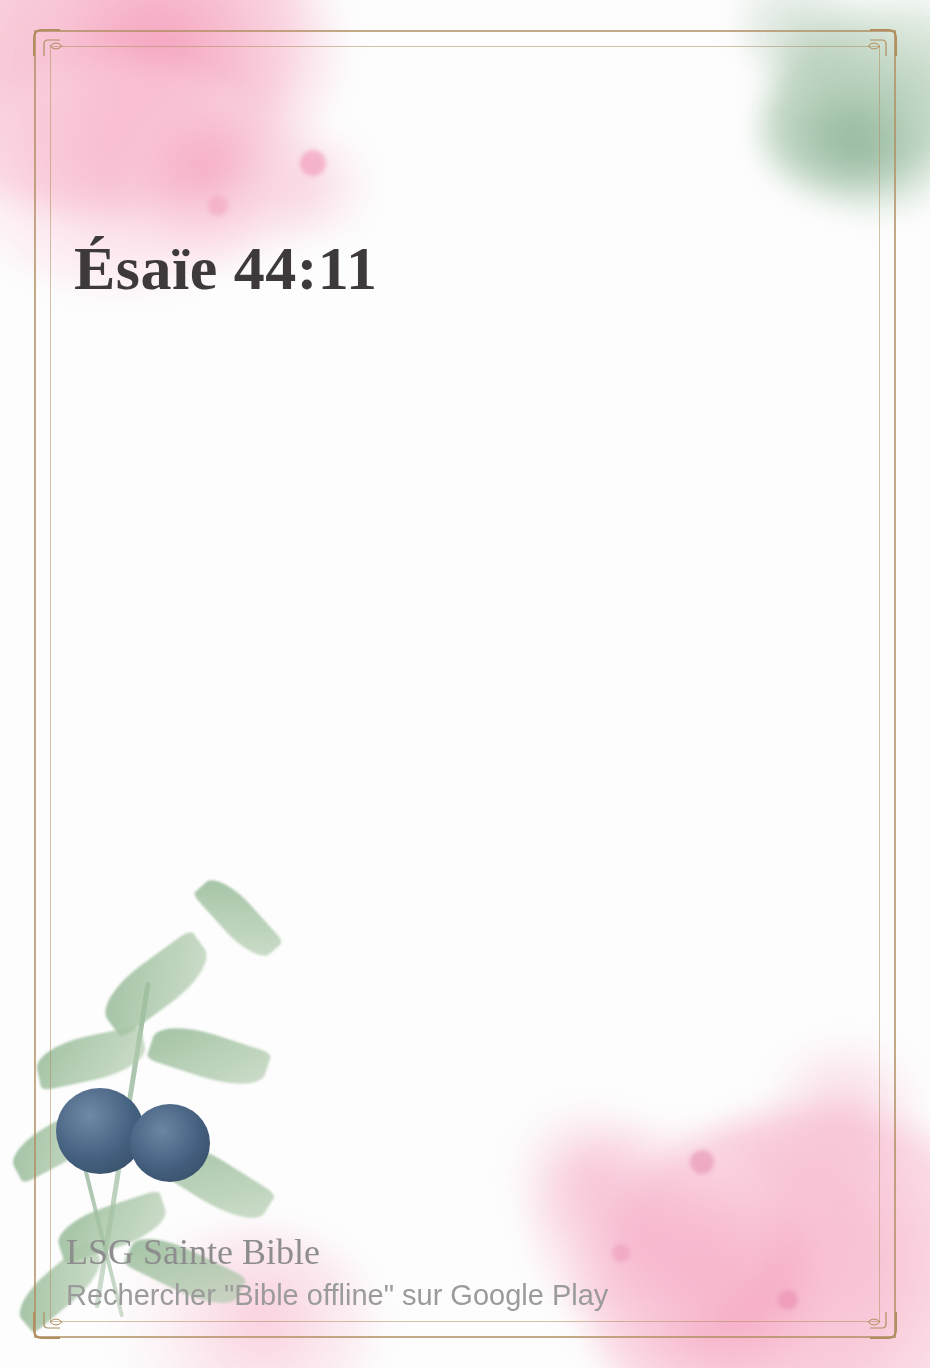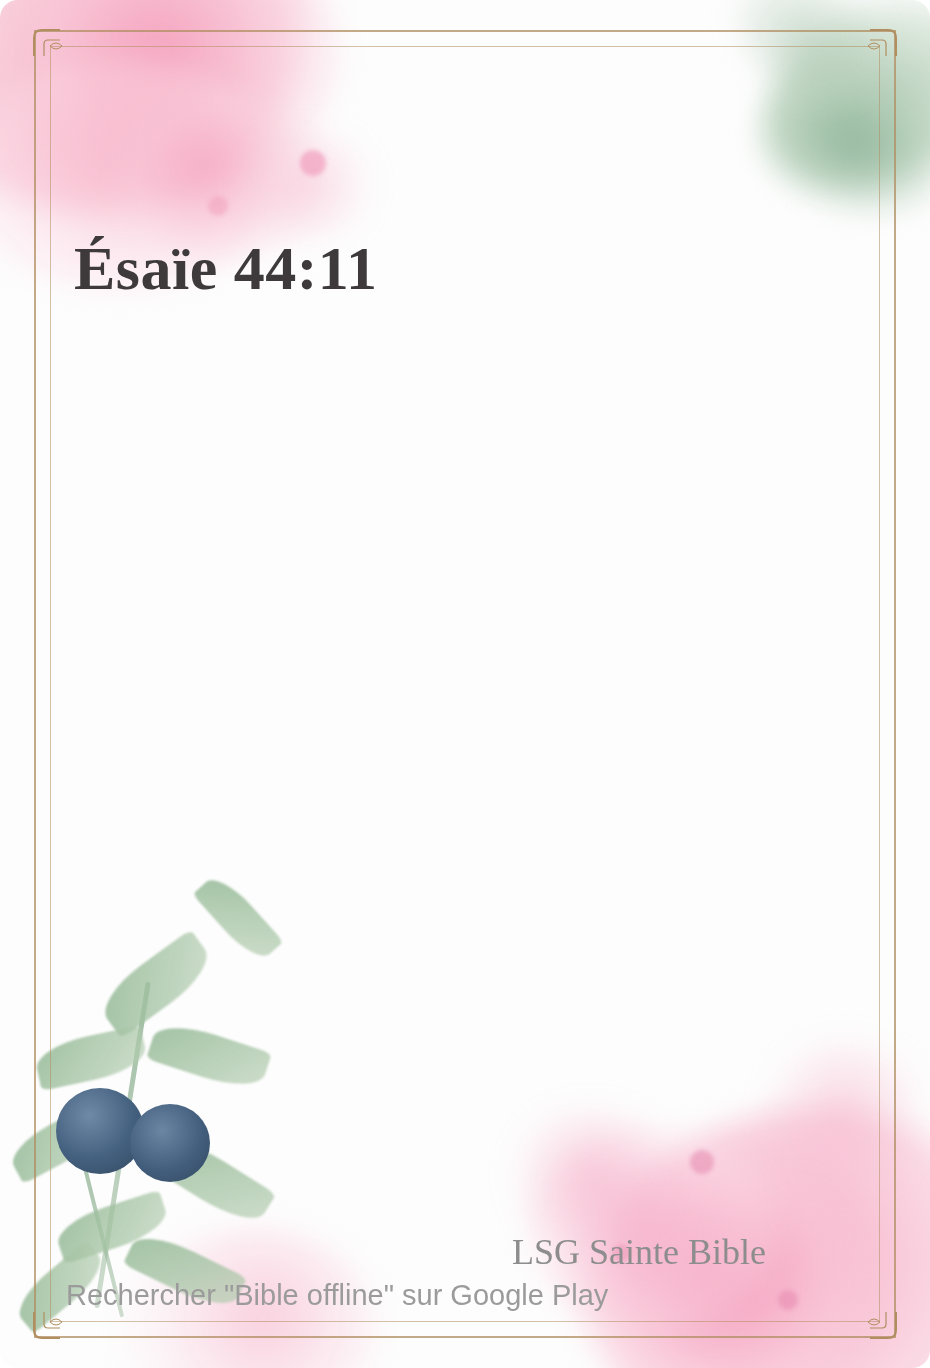--- a/index.html
+++ b/index.html
@@ -13,21 +13,20 @@
     overflow: hidden;
     font-family: "Liberation Serif", serif;
   }
 
   .canvas {
     position: relative;
     width: 930px;
     height: 1368px;
     background: #fdfdfd;
     overflow: hidden;
-    border-radius: 18px;
   }
 
   
   .blob {
     position: absolute;
     border-radius: 50%;
     filter: blur(14px);
     pointer-events: none;
   }
 
@@ -219,21 +218,20 @@
     left: 66px;
     bottom: 55px;
     width: 700px;
   }
   .footer-title {
     font-family: "Liberation Serif", serif;
     font-size: 36px;
     color: #8d8d8d;
     margin: 0 0 4px 0;
     line-height: 1.2;
-    text-align: right;
   }
   .footer-sub {
     font-family: "Liberation Sans", sans-serif;
     font-size: 29px;
     color: #9b9b9b;
     margin: 0;
     line-height: 1.2;
   }
 </style>
 </head>

